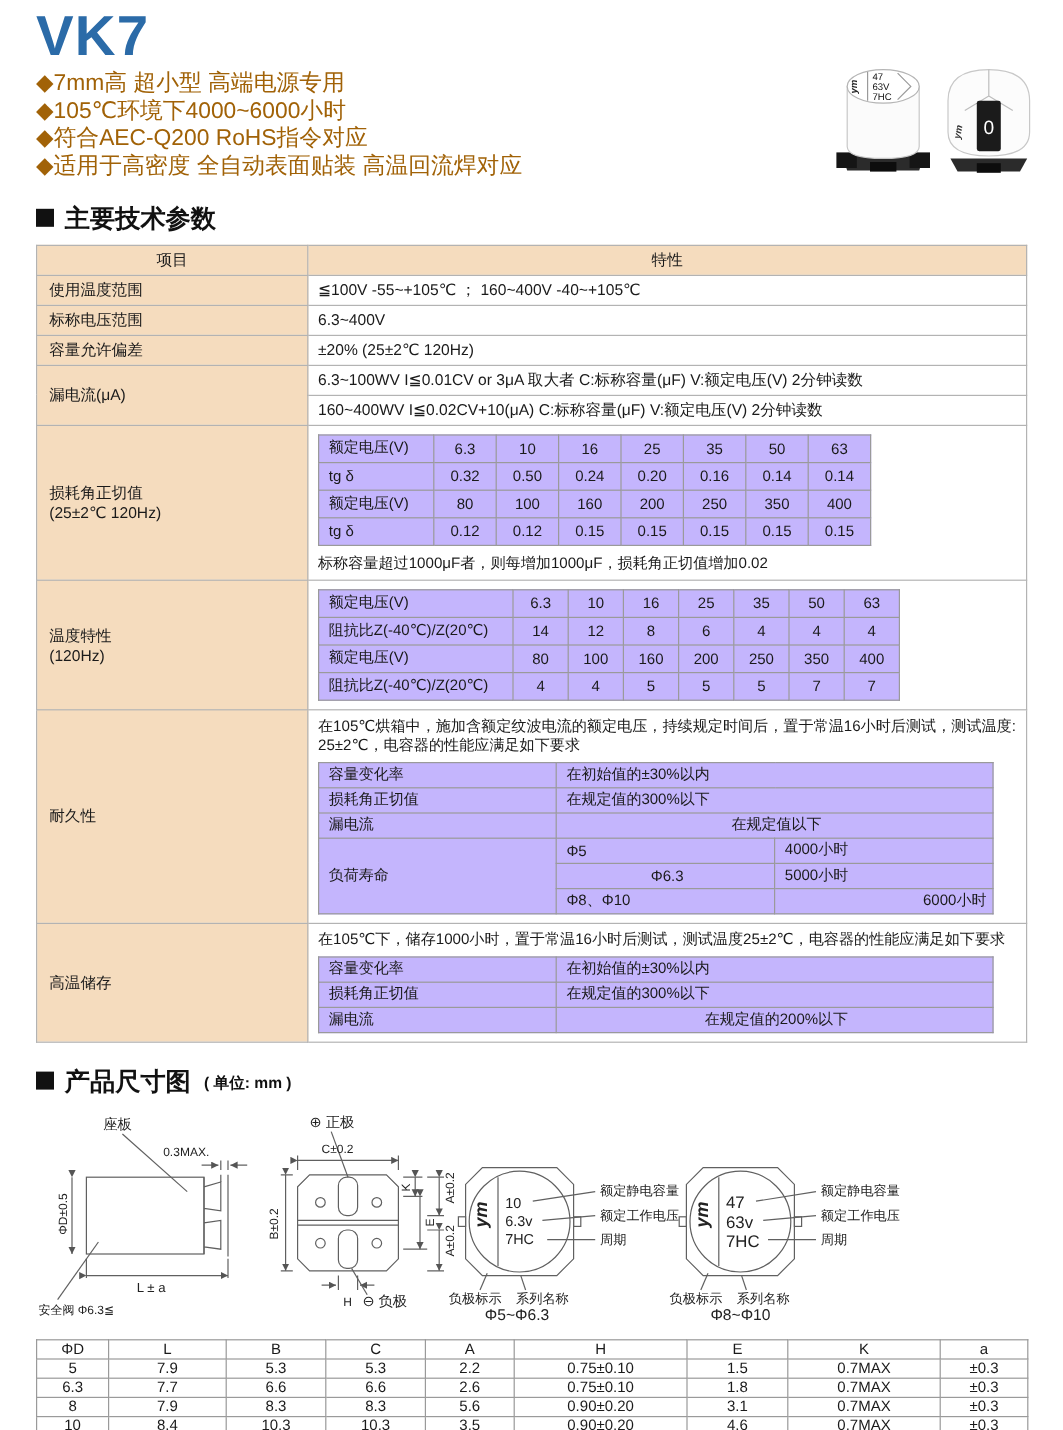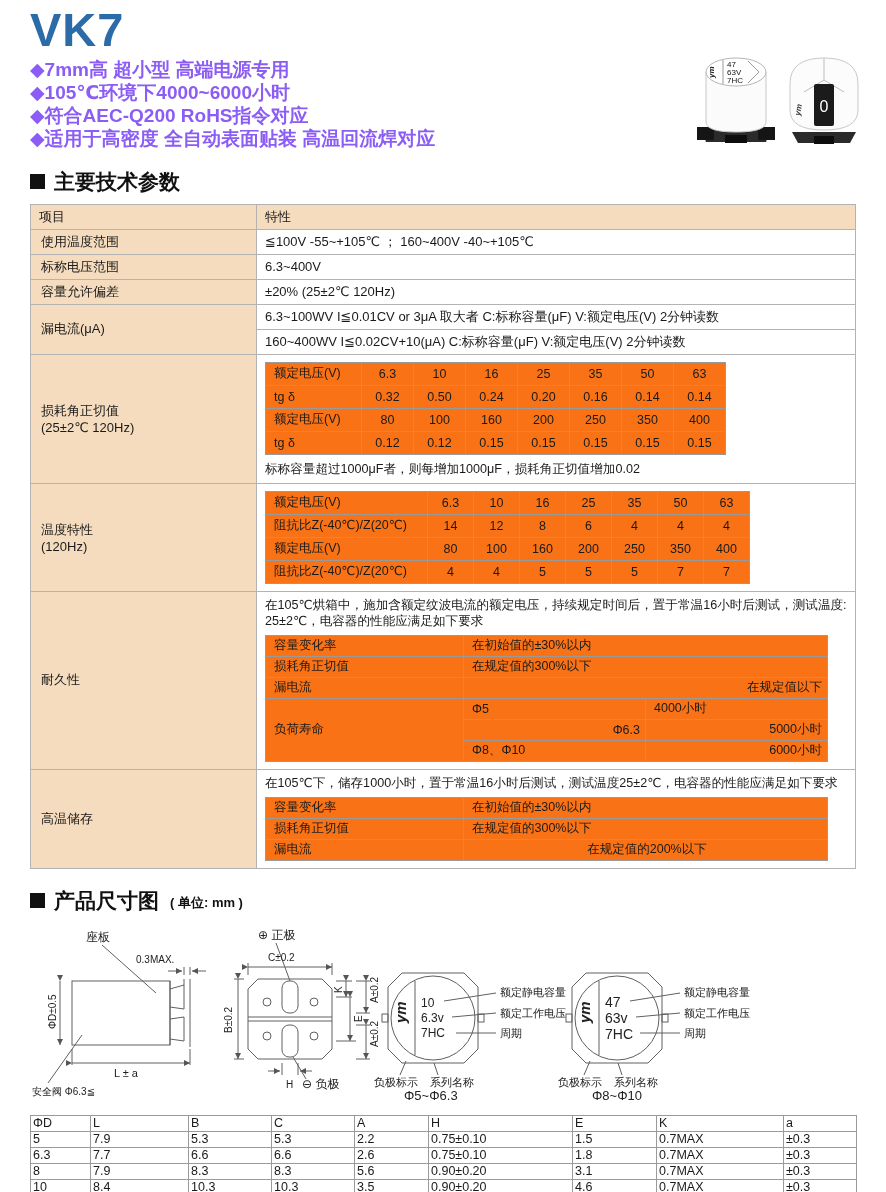--- a/index.html
+++ b/index.html
@@ -1,41 +1,41 @@
 <!DOCTYPE html>
 <html><head>
 <meta charset="utf-8">
 <style>
   html,body{margin:0;padding:0;background:#ffffff;}
   .page{width:886px;height:1192px;position:relative;background:#fff;overflow:hidden;
         font-family:"Liberation Sans","DejaVu Sans",sans-serif;color:#1a1a1a;}
   .wrap{padding:0 30px;}
   h1.title{margin:0;padding-top:6px;font-size:47px;line-height:1.02;font-weight:800;
            color:#2b6ba8;letter-spacing:1px;}
-  .features{list-style:none;margin:4px 0 0;padding:0;font-size:19px;font-weight:700;
-            line-height:23px;color:#8b5cf6;}
+  .features{list-style:none;margin:4px 0 0;padding:0;font-size:19px;font-weight:400;
+            line-height:23px;color:#a16207;}
   .photos{position:absolute;top:50px;right:22px;display:flex;gap:8px;}
   .sec{display:flex;align-items:center;gap:9px;font-size:21px;font-weight:700;
        margin:18px 0 8px;color:#111;}
   .sec .sq{width:15px;height:15px;background:#111;display:inline-block;flex:0 0 auto;}
   .sec .unit{font-size:13px;font-weight:700;margin-left:2px;position:relative;top:2px;text-align:center;}
   table{border-collapse:collapse;}
   .params{width:826px;font-size:13px;table-layout:fixed;}
   .params>tbody>tr>td{border:1px solid #b3b3b3;padding:2px 8px;vertical-align:middle;}
   .params .lab{background:#f5dcbe;padding-left:10px;}
-  .params .hc{height:20px;background:#f5dcbe;font-weight:400;}
+  .params .hc{text-align:center;height:20px;background:#f5dcbe;font-weight:400;}
   .params .val{height:20px;}
-  .inner{font-size:12.5px;margin:5px 0;background:#f97316;}
+  .inner{font-size:12.5px;margin:5px 0;background:#c4b5fd;}
   .inner td{border:1px solid #9a9a9a;text-align:center;padding:1px 5px;height:20px;}
   .inner td:first-child{text-align:left;padding-left:8px;}
   .durT td{height:18px;}
   .intro{font-size:12.6px;line-height:16px;padding:3px 0 1px;}
   .note{font-size:12.6px;padding:1px 0 3px;}
   .dim{width:826px;font-size:12.5px;margin-top:10px;table-layout:fixed;}
-  .dim td{border:1px solid #9a9a9a;text-align:left;height:15px;padding:0 2px;}
+  .dim td{border:1px solid #9a9a9a;text-align:center;height:15px;padding:0 2px;}
   .diagrams{margin-top:2px;text-decoration:underline;}
   svg text{font-family:"Liberation Sans","DejaVu Sans",sans-serif;}
 </style>
 </head>
 <body>
 
 <div class="page">
 
   <div class="photos">
     <svg width="80" height="96" viewBox="0 0 80 96">
@@ -248,30 +248,30 @@
                 <tr>
                     <td>容量变化率</td>
                     <td colspan="2" style="text-align:left;padding-left:8px">在初始值的±30%以内</td>
                   </tr>
                 <tr>
                     <td>损耗角正切值</td>
                     <td colspan="2" style="text-align:left;padding-left:8px">在规定值的300%以下</td>
                   </tr>
                 <tr>
                     <td>漏电流</td>
-                    <td colspan="2" style="text-align:right;padding-left:8px">在规定值以下</td>
+                    <td colspan="2" style="text-align:center;padding-left:8px">在规定值以下</td>
                   </tr>
                 <tr>
                     <td rowspan="3">负荷寿命</td>
                     <td style="text-align:left;padding-left:8px">Φ5</td>
                     <td style="text-align:left;padding-left:8px">4000小时</td>
                   </tr>
                 <tr>
-                    <td style="text-align:right;padding-left:8px">Φ6.3</td>
-                    <td style="text-align:right;padding-left:8px">5000小时</td>
+                    <td style="text-align:center;padding-left:8px">Φ6.3</td>
+                    <td style="text-align:left;padding-left:8px">5000小时</td>
                   </tr>
                 <tr>
                     <td style="text-align:left;padding-left:8px">Φ8、Φ10</td>
                     <td style="text-align:right;padding-left:8px">6000小时</td>
                   </tr>
               </tbody>
             </table>
           </td>
         </tr>
 

